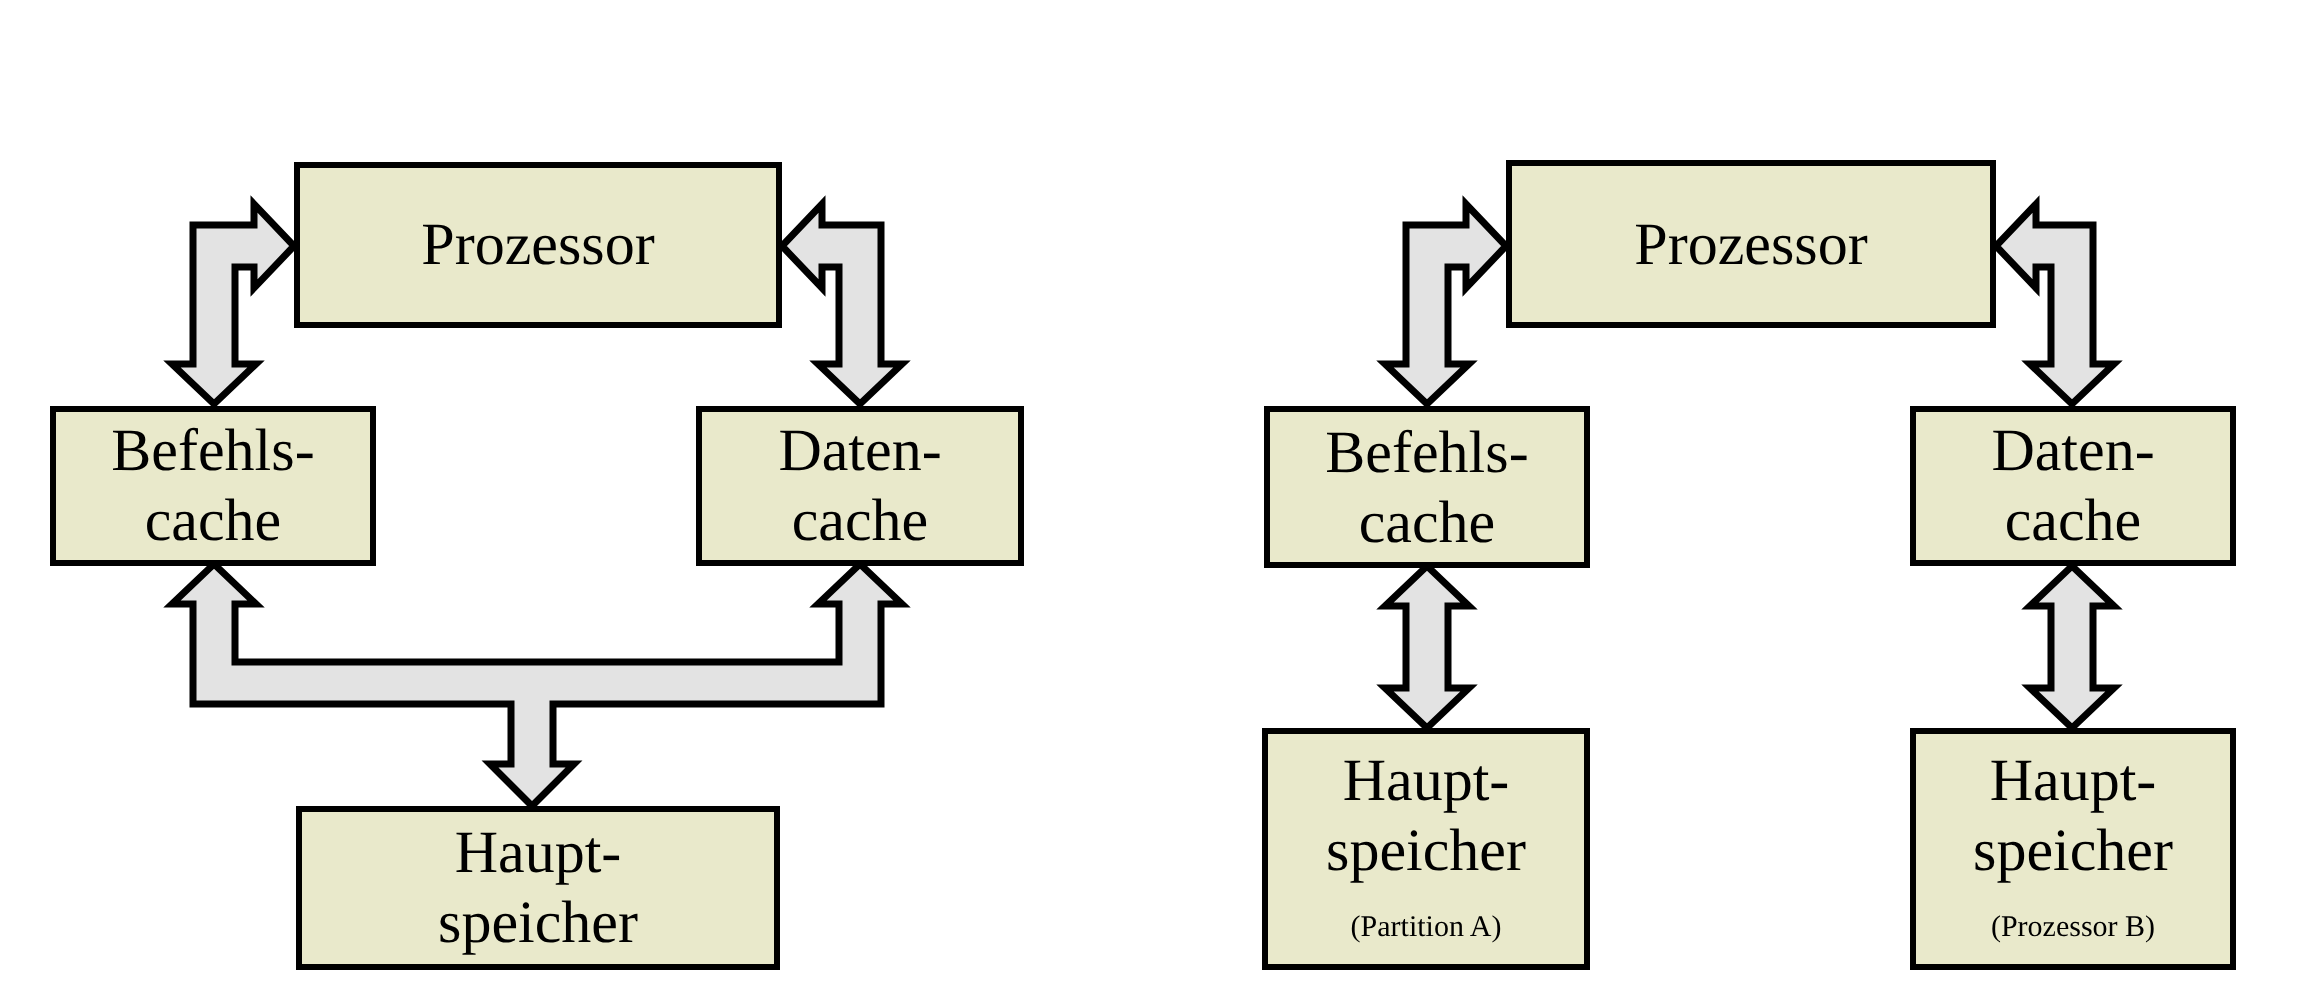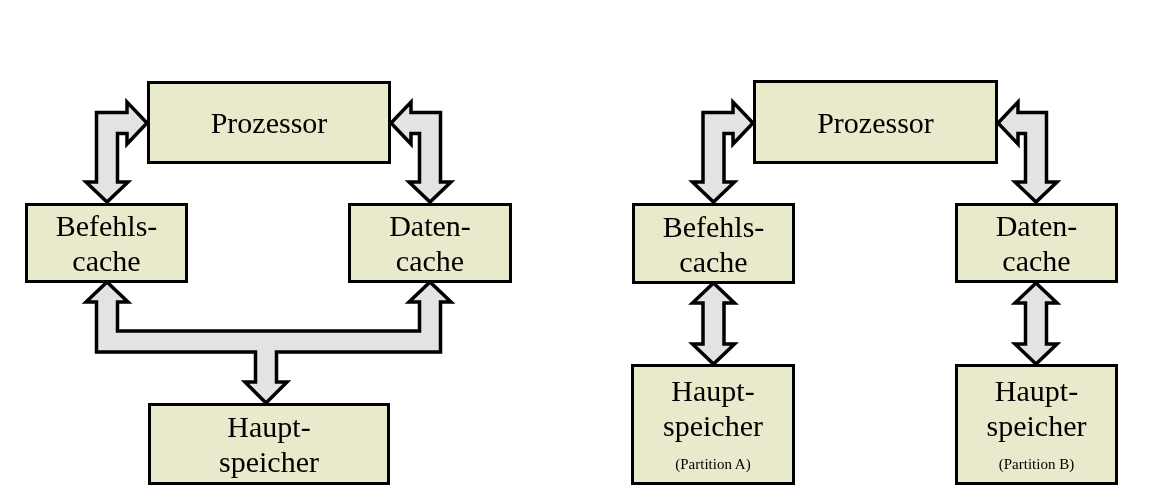--- a/index.html
+++ b/index.html
@@ -102,16 +102,16 @@
 
   <div class="node" style="left:631px;top:332px;width:164px;height:121px">
     <span>Haupt-</span>
     <span>speicher</span>
     <span class="sub">(Partition A)</span>
   </div>
 
   <div class="node" style="left:955px;top:332px;width:163px;height:121px">
     <span>Haupt-</span>
     <span>speicher</span>
-    <span class="sub">(Partition B)</span>
+    <span class="sub">(Prozessor B)</span>
   </div>
 
 </div>
 
 </body></html>

